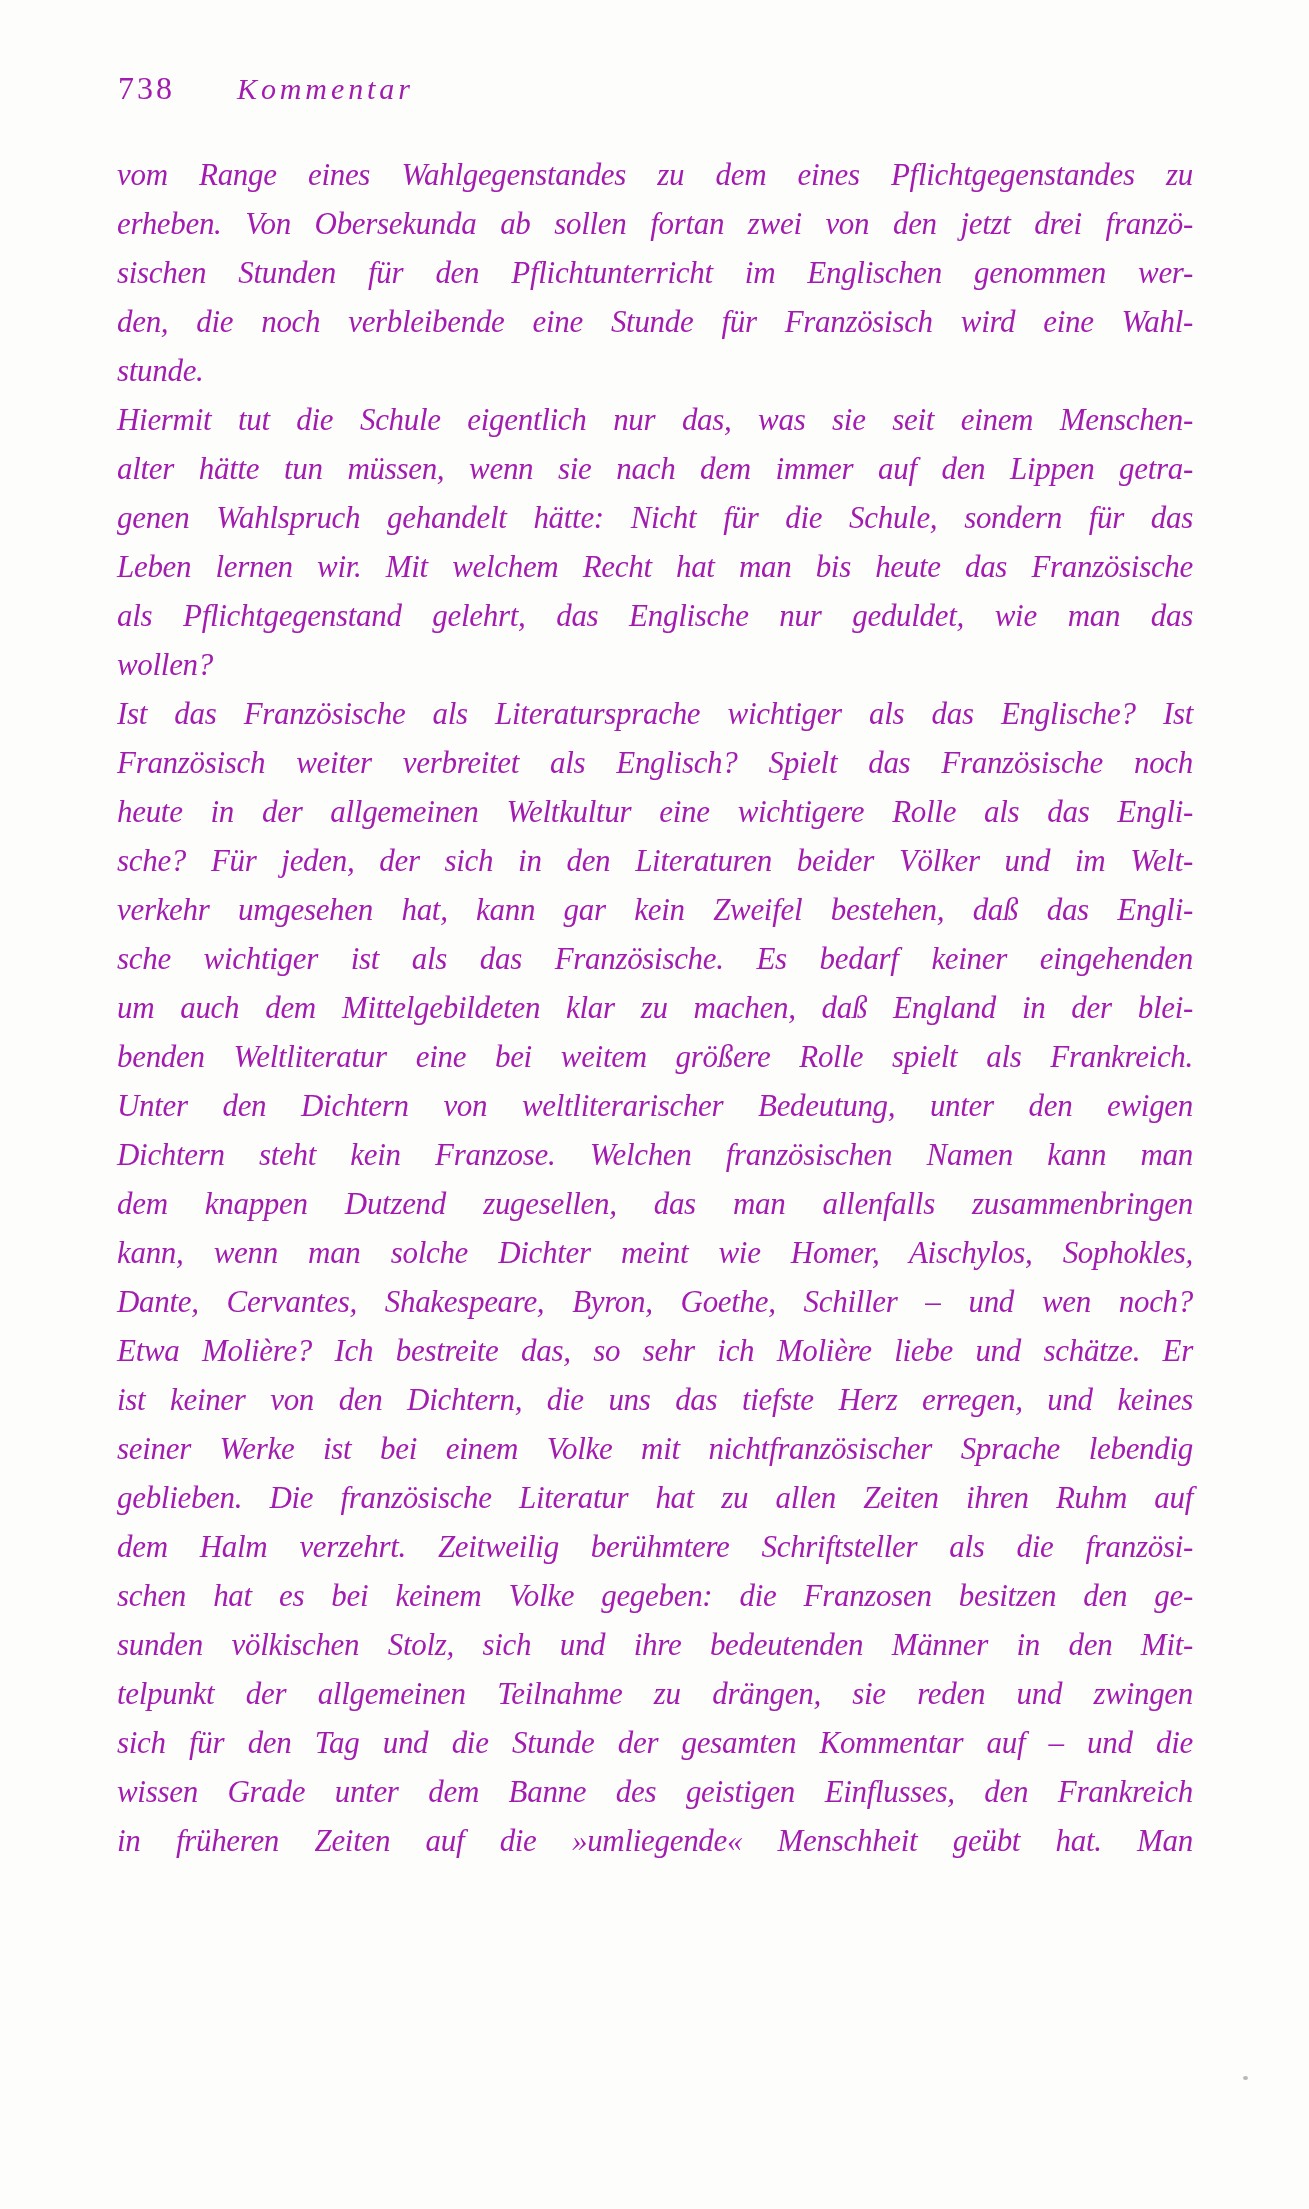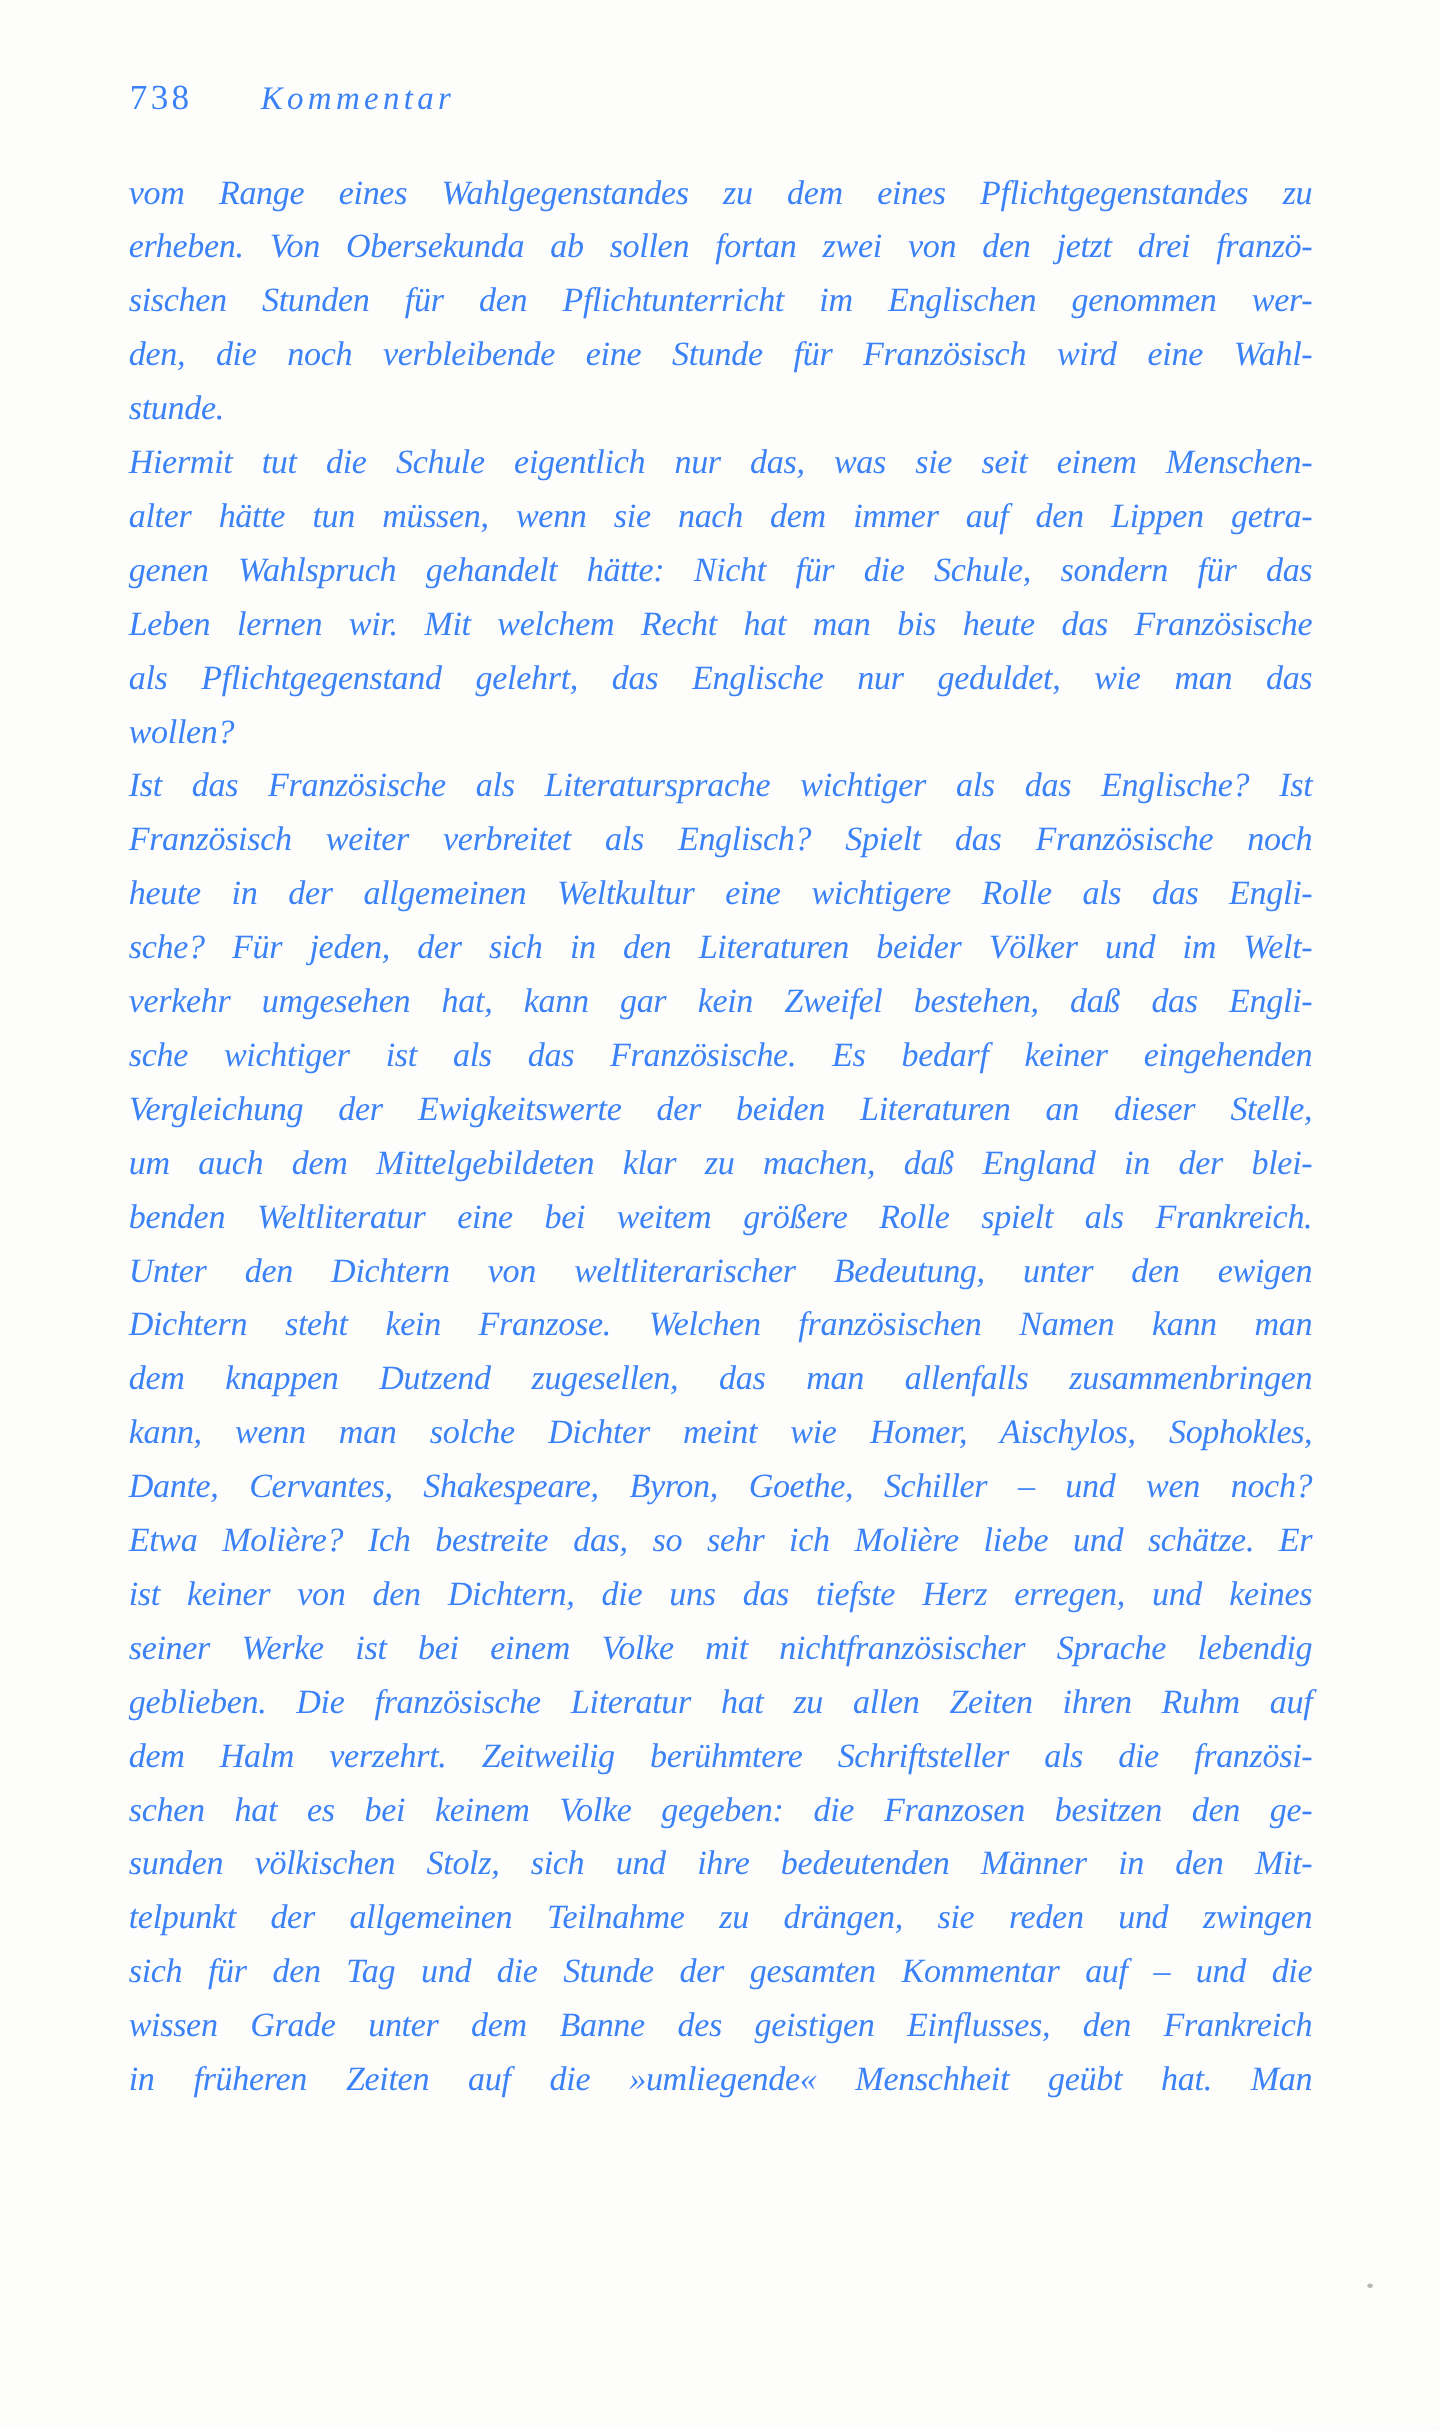--- a/index.html
+++ b/index.html
@@ -6,21 +6,21 @@
     margin: 0;
     padding: 0;
     background: #e8e8e6;
   }
   .page {
     position: relative;
     width: 1309px;
     height: 2209px;
     background: #fdfdfc;
     font-family: "Liberation Serif", serif;
-    color: #3b82f6;
+    color: #a21caf;
     overflow: hidden;
     box-sizing: border-box;
   }
   .page-header {
     position: absolute;
     top: 70px;
     left: 118px;
     display: flex;
     align-items: baseline;
   }
@@ -96,21 +96,20 @@
       <div class="line para-end">wollen?</div>
     </div>
 
     <div class="paragraph">
       <div class="line">Ist das Französische als Literatursprache wichtiger als das Englische? Ist</div>
       <div class="line">Französisch weiter verbreitet als Englisch? Spielt das Französische noch</div>
       <div class="line">heute in der allgemeinen Weltkultur eine wichtigere Rolle als das Engli-</div>
       <div class="line">sche? Für jeden, der sich in den Literaturen beider Völker und im Welt-</div>
       <div class="line">verkehr umgesehen hat, kann gar kein Zweifel bestehen, daß das Engli-</div>
       <div class="line">sche wichtiger ist als das Französische. Es bedarf keiner eingehenden</div>
-      <div class="line">Vergleichung der Ewigkeitswerte der beiden Literaturen an dieser Stelle,</div>
       <div class="line">um auch dem Mittelgebildeten klar zu machen, daß England in der blei-</div>
       <div class="line">benden Weltliteratur eine bei weitem größere Rolle spielt als Frankreich.</div>
       <div class="line">Unter den Dichtern von weltliterarischer Bedeutung, unter den ewigen</div>
       <div class="line">Dichtern steht kein Franzose. Welchen französischen Namen kann man</div>
       <div class="line">dem knappen Dutzend zugesellen, das man allenfalls zusammenbringen</div>
       <div class="line">kann, wenn man solche Dichter meint wie Homer, Aischylos, Sophokles,</div>
       <div class="line">Dante, Cervantes, Shakespeare, Byron, Goethe, Schiller – und wen noch?</div>
       <div class="line">Etwa Molière? Ich bestreite das, so sehr ich Molière liebe und schätze. Er</div>
       <div class="line">ist keiner von den Dichtern, die uns das tiefste Herz erregen, und keines</div>
       <div class="line">seiner Werke ist bei einem Volke mit nichtfranzösischer Sprache lebendig</div>

